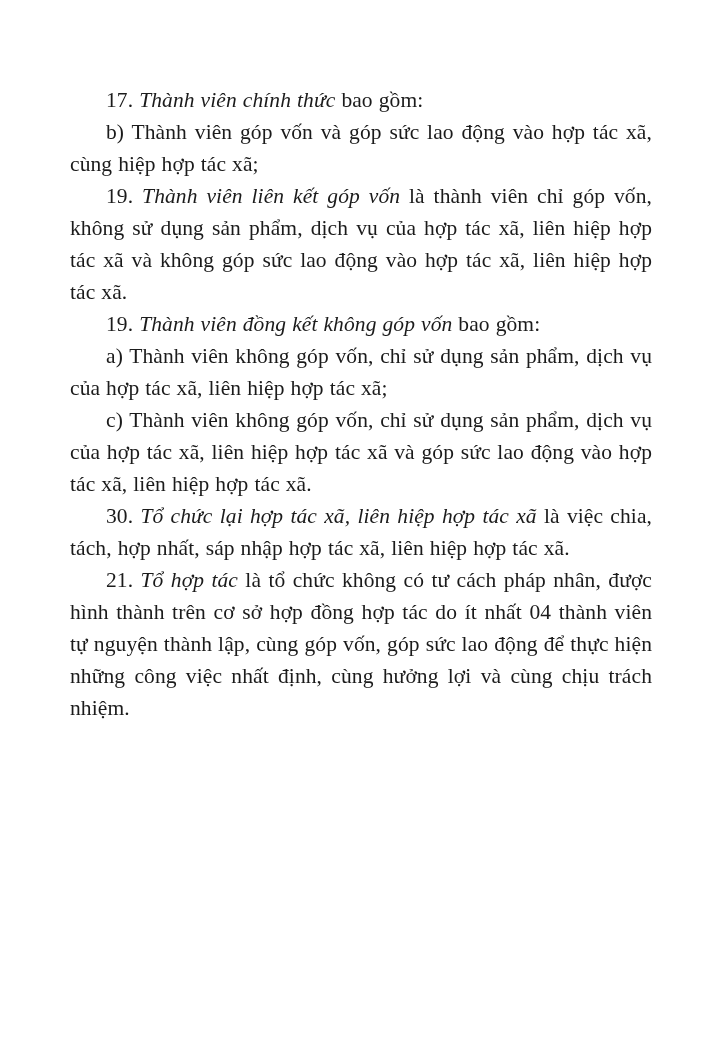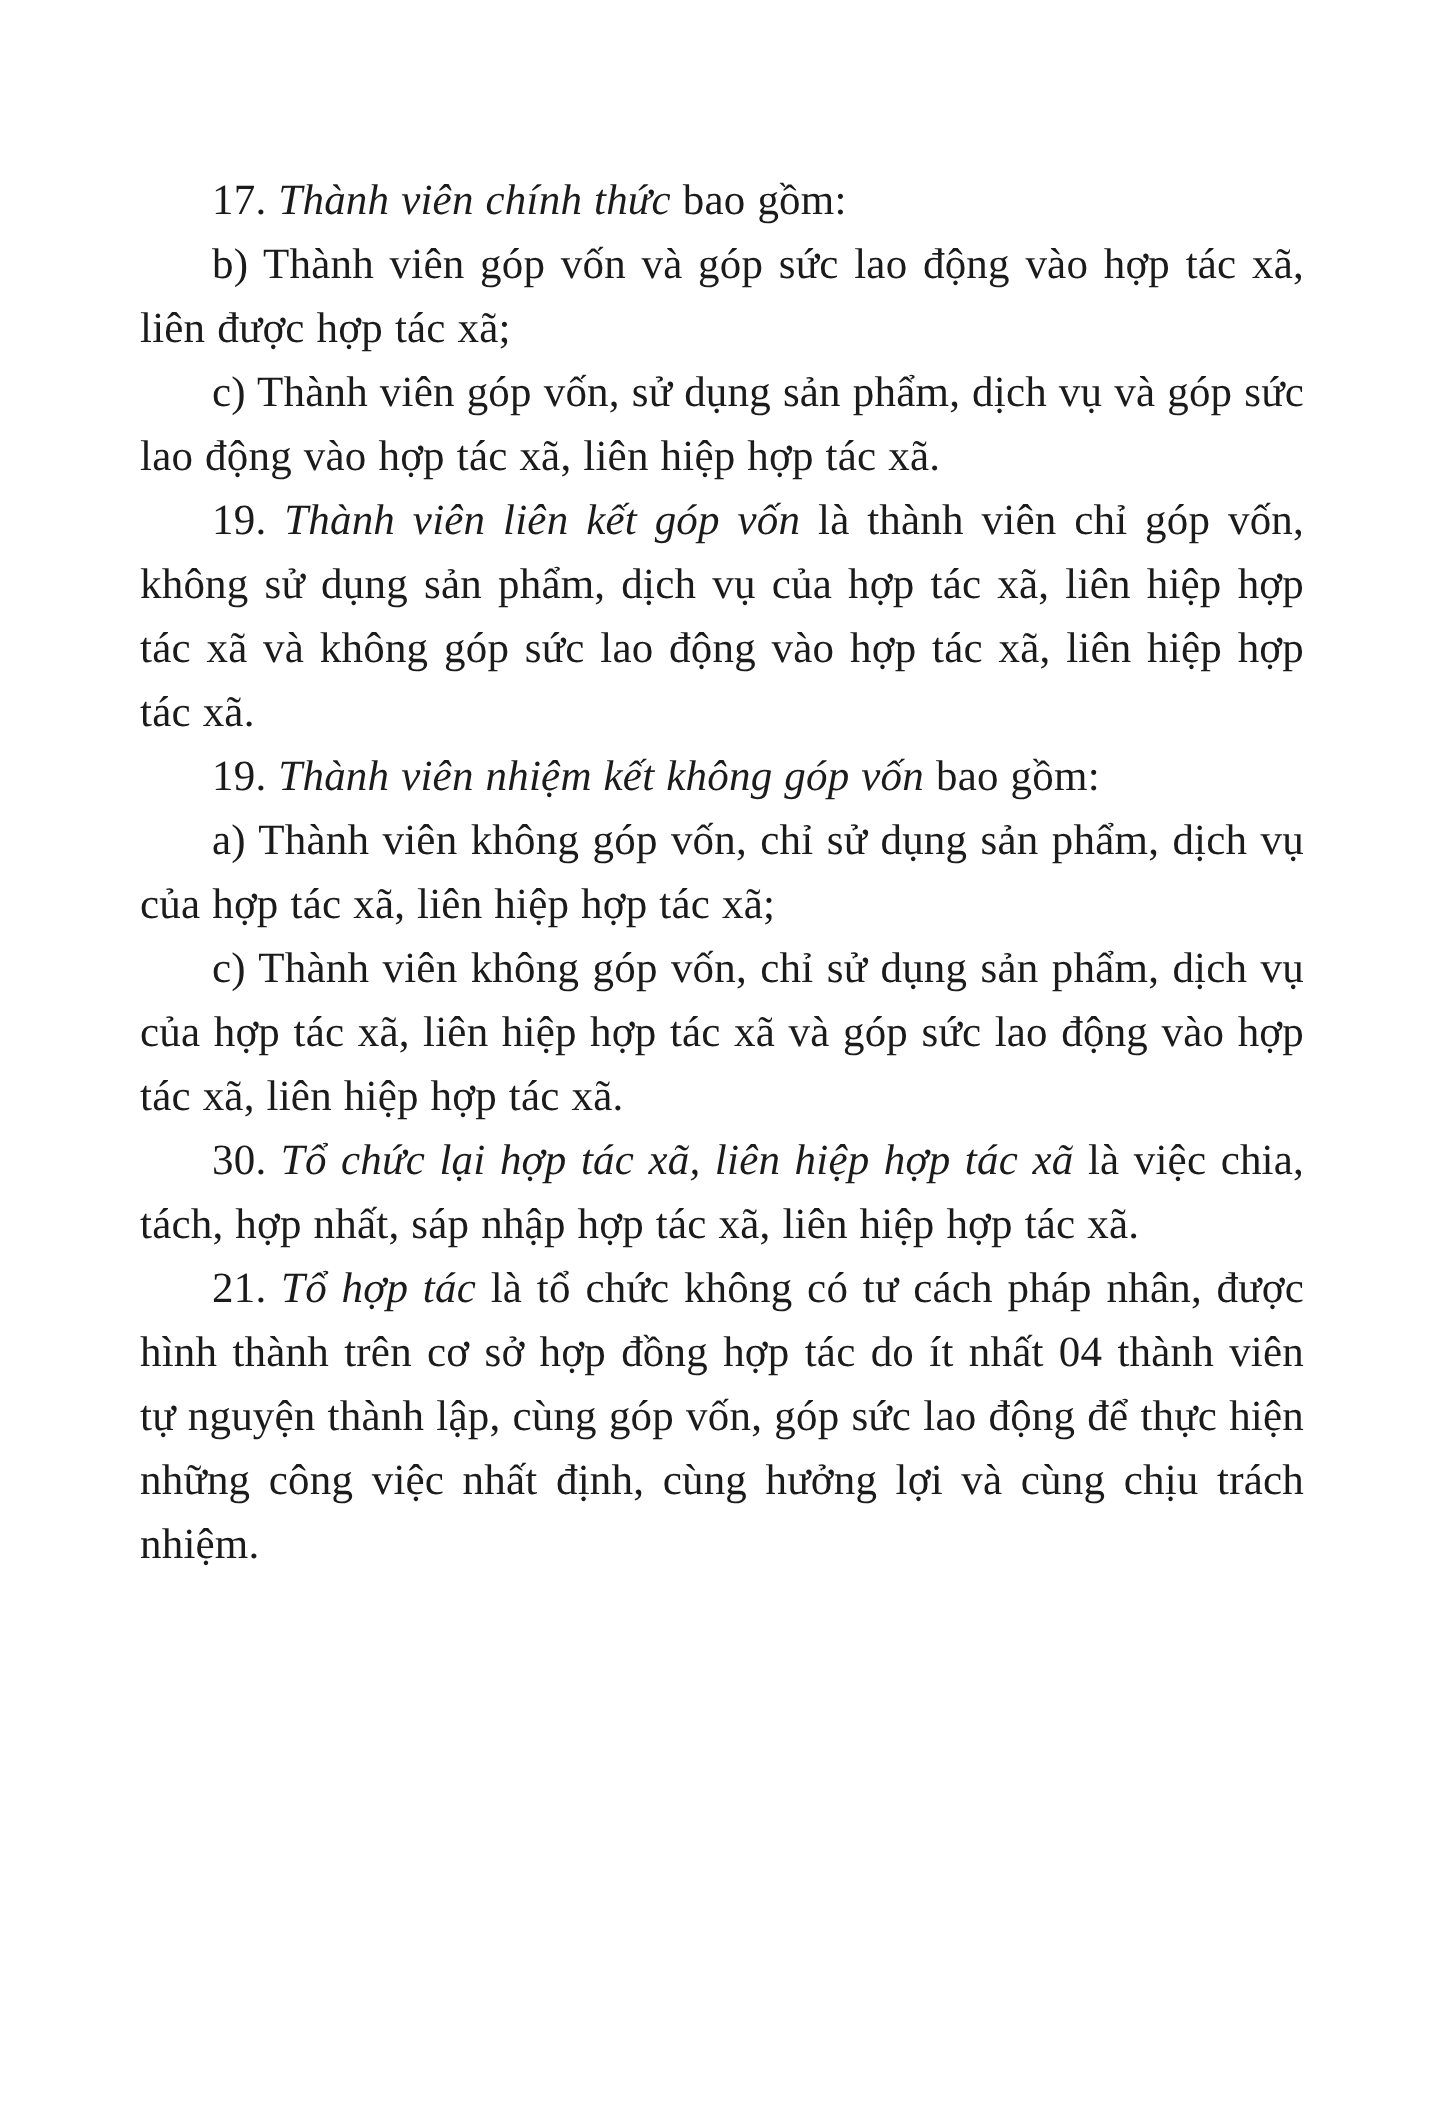--- a/index.html
+++ b/index.html
@@ -47,23 +47,22 @@
     line-height: 28px;
     color: var(--text);
   }
 </style>
 </head>
 <body>
 
 <div class="page">
   <main class="text-block">
       <p class="para"><span class="run">17. </span><span class="run italic">Thành viên chính thức</span><span class="run"> bao gồm:</span></p>
-      <p class="para"><span class="run">b) Thành viên góp vốn và góp sức lao động vào hợp tác xã, liên được hợp tác xã;</span></p>
-      <p class="para"><span class="run">c) Thành viên góp vốn, sử dụng sản phẩm, dịch vụ và góp sức lao động vào hợp tác xã, liên hiệp hợp tác xã.</span></p>
+      <p class="para"><span class="run">b) Thành viên góp vốn và góp sức lao động vào hợp tác xã, cùng hiệp hợp tác xã;</span></p>
       <p class="para"><span class="run">19. </span><span class="run italic">Thành viên liên kết góp vốn</span><span class="run"> là thành viên chỉ góp vốn, không sử dụng sản phẩm, dịch vụ của hợp tác xã, liên hiệp hợp tác xã và không góp sức lao động vào hợp tác xã, liên hiệp hợp tác xã.</span></p>
-      <p class="para"><span class="run">19. </span><span class="run italic">Thành viên nhiệm kết không góp vốn</span><span class="run"> bao gồm:</span></p>
+      <p class="para"><span class="run">19. </span><span class="run italic">Thành viên đồng kết không góp vốn</span><span class="run"> bao gồm:</span></p>
       <p class="para"><span class="run">a) Thành viên không góp vốn, chỉ sử dụng sản phẩm, dịch vụ của hợp tác xã, liên hiệp hợp tác xã;</span></p>
       <p class="para"><span class="run">c) Thành viên không góp vốn, chỉ sử dụng sản phẩm, dịch vụ của hợp tác xã, liên hiệp hợp tác xã và góp sức lao động vào hợp tác xã, liên hiệp hợp tác xã.</span></p>
       <p class="para"><span class="run">30. </span><span class="run italic">Tổ chức lại hợp tác xã, liên hiệp hợp tác xã</span><span class="run"> là việc chia, tách, hợp nhất, sáp nhập hợp tác xã, liên hiệp hợp tác xã.</span></p>
       <p class="para"><span class="run">21. </span><span class="run italic">Tổ hợp tác</span><span class="run"> là tổ chức không có tư cách pháp nhân, được hình thành trên cơ sở hợp đồng hợp tác do ít nhất 04 thành viên tự nguyện thành lập, cùng góp vốn, góp sức lao động để thực hiện những công việc nhất định, cùng hưởng lợi và cùng chịu trách nhiệm.</span></p>
     </main>
   <div class="page-number">11</div>
 </div>
 
 </body></html>

